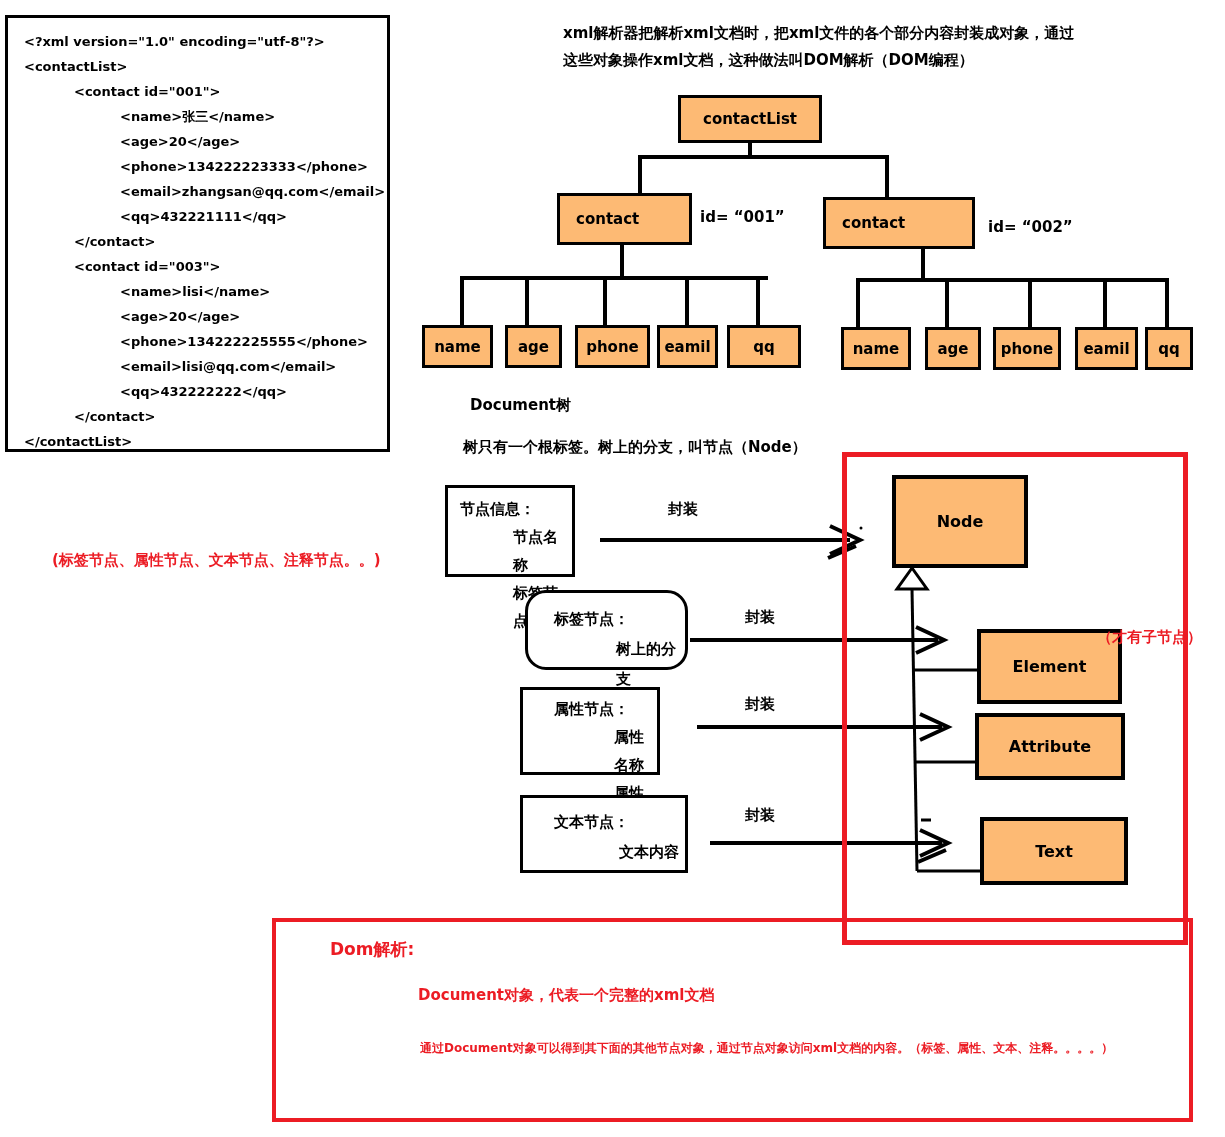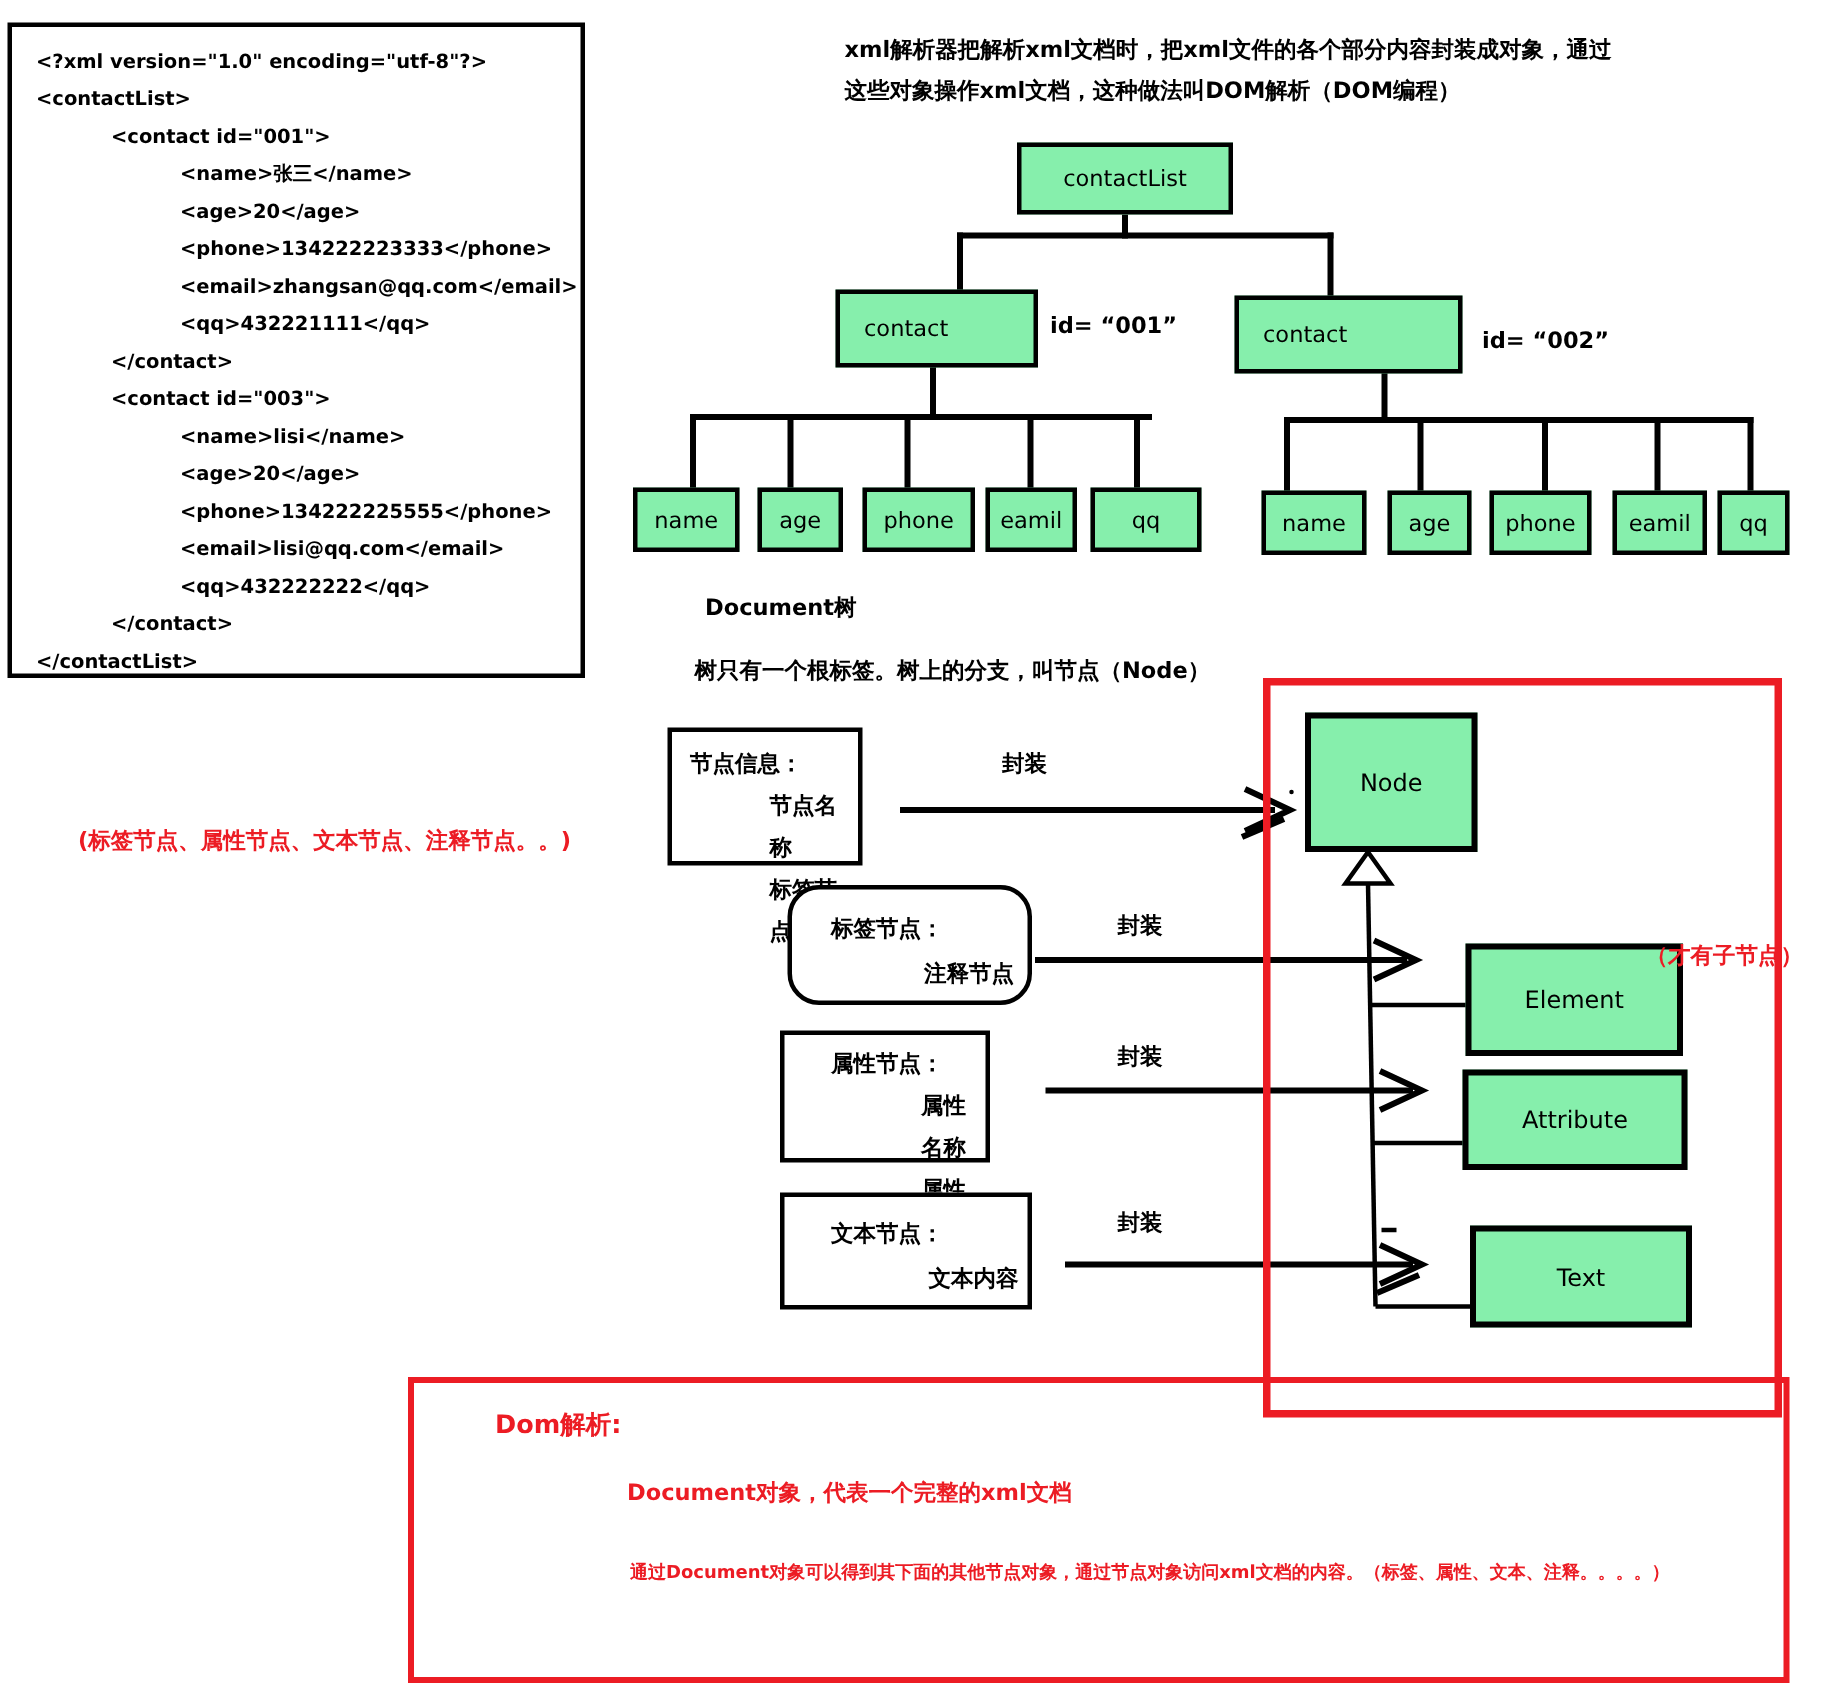--- a/index.html
+++ b/index.html
@@ -12,21 +12,21 @@
   .xml-panel { position:absolute; left:5px; top:15px; width:385px; height:437px; border:3px solid #000; background:#fff; padding-top:11px; }
   .xline { height:25px; line-height:25px; font-size:13px; font-weight:bold; white-space:nowrap; }
   .in0 { padding-left:16px; }
   .in1 { padding-left:66px; }
   .in2 { padding-left:112px; }
 
   
   .intro { position:absolute; left:563px; top:20px; width:516px; font-size:15px; line-height:27px; }
 
   
-  .bx { position:absolute; border:3px solid #000; background:#86efac; display:flex; align-items:center; justify-content:center; font-size:15px; font-weight:normal; }
+  .bx { position:absolute; border:3px solid #000; background:#fdba74; display:flex; align-items:center; justify-content:center; font-size:15px; font-weight:bold; }
   .bx.thick { border-width:4px; font-size:16px; }
   .bx.leftpad { justify-content:flex-start; padding-left:16px; }
 
   
   .b-root { left:678px; top:95px; width:144px; height:48px; }
   .b-c1   { left:557px; top:193px; width:135px; height:52px; }
   .b-c2   { left:823px; top:197px; width:152px; height:52px; }
   .lfL { top:325px; height:43px; }
   .lfR { top:327px; height:43px; }
   .b-l-name  { left:422px; width:71px; }
@@ -60,21 +60,21 @@
   .i4 { left:520px; top:795px; width:168px; height:78px; padding:9px 0 0 31px; line-height:30px; }
   .i4 .sub { padding-left:65px; }
 
   .fz { position:absolute; font-size:15px; }
   .fz1 { left:668px; top:500px; }
   .fz2 { left:745px; top:608px; }
   .fz3 { left:745px; top:695px; }
   .fz4 { left:745px; top:806px; }
 
   
-  .b-node      { left:870px; top:475px; width:115px; height:93px; }
+  .b-node      { left:892px; top:475px; width:136px; height:93px; }
   .b-element   { left:977px; top:605px; width:145px; height:75px;margin-top:24px; }
   .b-attribute { left:975px; top:713px; width:150px; height:67px; }
   .b-text      { left:980px; top:817px; width:148px; height:68px; }
   .elem-note { position:absolute; left:1097px; top:628px; font-size:15px; white-space:nowrap; }
 
   
   .red-rect-tall { position:absolute; left:842px; top:452px; width:346px; height:493px; border:5px solid #ec1c24; background:transparent; }
   .red-rect-bottom { position:absolute; left:272px; top:918px; width:921px; height:204px; border:4px solid #ec1c24; background:transparent; }
   .dom-title { position:absolute; left:330px; top:938px; font-size:17px; }
   .dom-line1 { position:absolute; left:418px; top:986px; font-size:15px; white-space:nowrap; }
@@ -175,21 +175,21 @@
   <div class="doc-sub">树只有一个根标签。树上的分支，叫节点（Node）</div>
   <div class="red-anno red">(标签节点、属性节点、文本节点、注释节点。。)</div>
 
   <div class="info i1">
     <div>节点信息：</div>
     <div class="sub">节点名称</div>
     <div class="sub">标签节点</div>
   </div>
   <div class="info i2">
     <div>标签节点：</div>
-    <div class="sub">注释节点</div>
+    <div class="sub">树上的分支</div>
   </div>
   <div class="info i3">
     <div>属性节点：</div>
     <div class="sub">属性名称</div>
     <div class="sub">属性值</div>
   </div>
   <div class="info i4">
     <div>文本节点：</div>
     <div class="sub">文本内容</div>
   </div>

